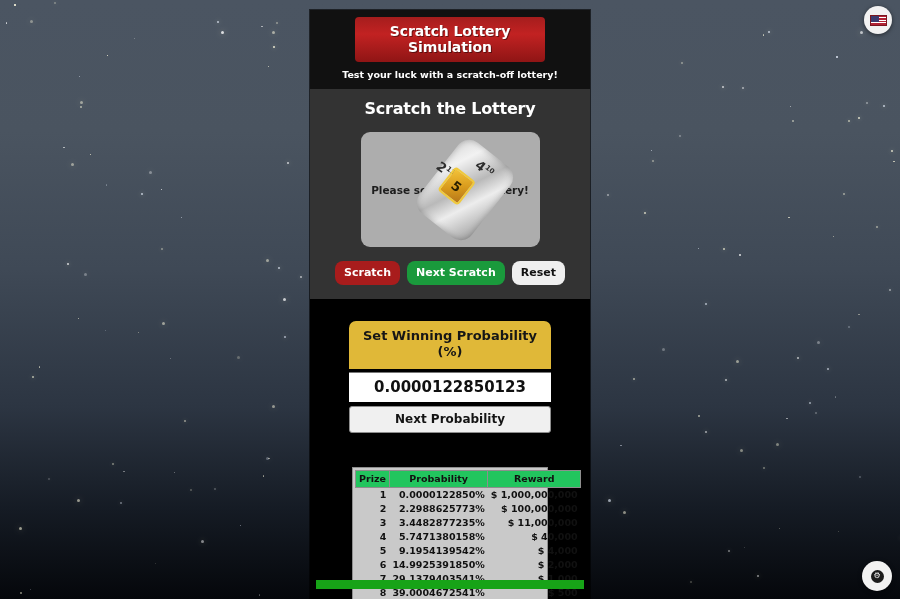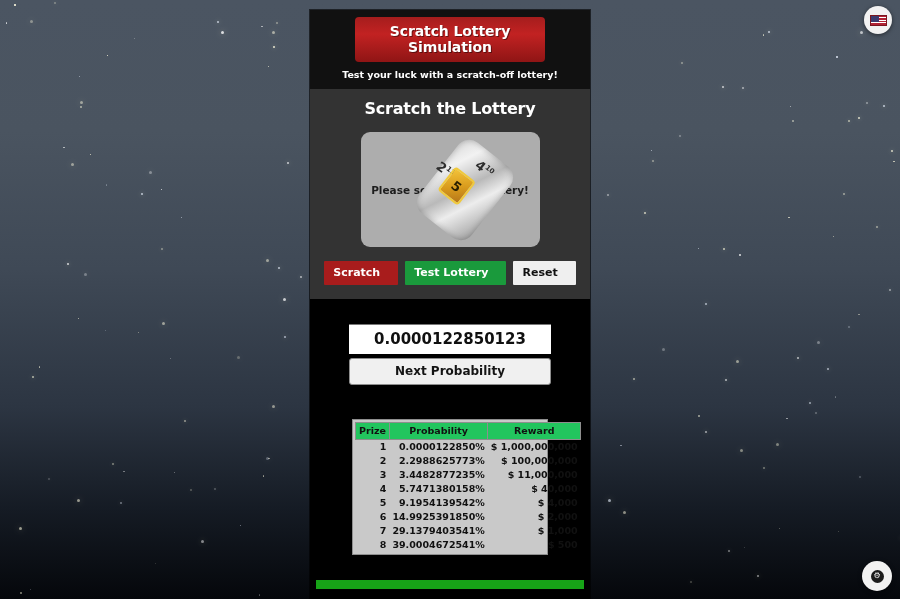--- a/index.html
+++ b/index.html
@@ -131,22 +131,22 @@
   .coin-sup { font-size: 7px; vertical-align: super; }
 
   
   .action-row {
     display: flex; justify-content: center; align-items: center;
     gap: 7px; margin-top: 14px;
   }
   .btn {
     font-family: "DejaVu Sans", sans-serif;
     font-size: 11px; font-weight: bold;
-    padding: 6px 18px 7px 9px;
-    border-radius: 1px;
+    padding: 6px 9px 7px 9px;
+    border-radius: 8px;
     border: none; cursor: pointer;
     line-height: 1;
   }
   .btn-scratch { background: #a81c1c; color: #ffffff; }
   .btn-next    { background: #1a9a3c; color: #ffffff; }
   .btn-reset   { background: #efefef; color: #111111; }
 
   
   .lower-section { background: #000000; padding: 22px 0 0 0; }
 
@@ -400,28 +400,32 @@
             <div class="coin-body"></div>
             <div class="coin-num n4"><span>4</span><span class="coin-sup">10</span></div>
             <div class="coin-num n2"><span>2</span><span class="coin-sup">11</span></div>
             <div class="coin-key">5</div>
           </div>
         </div>
       </div>
 
       <div class="action-row">
         <button class="btn btn-scratch">Scratch</button>
-        <button class="btn btn-next">Test Lottery</button>
+        <button class="btn btn-next">Next Scratch</button>
         <button class="btn btn-reset">Reset</button>
       </div>
     </div>
 
     <div class="lower-section">
 
       <div class="prob-block">
+        <div class="prob-header">
+          <div>Set Winning Probability</div>
+          <div>(%)</div>
+        </div>
         <input class="prob-input" type="text" value="0.0000122850123" style="">
         <button class="prob-apply">Next Probability</button>
       </div>
 
       <div class="table-wrap">
         <table class="prize-table">
           <thead>
             <tr>
               <th>Prize</th>
               <th>Probability</th>

